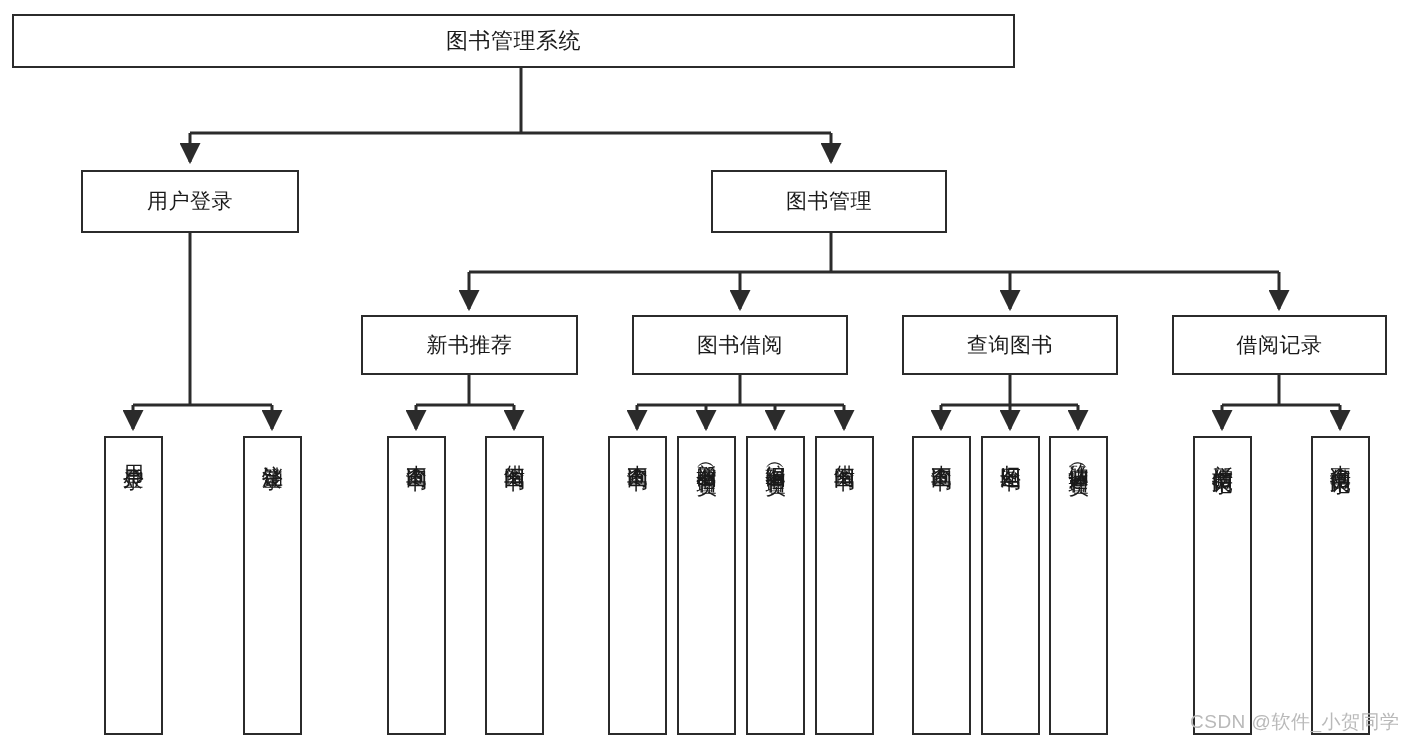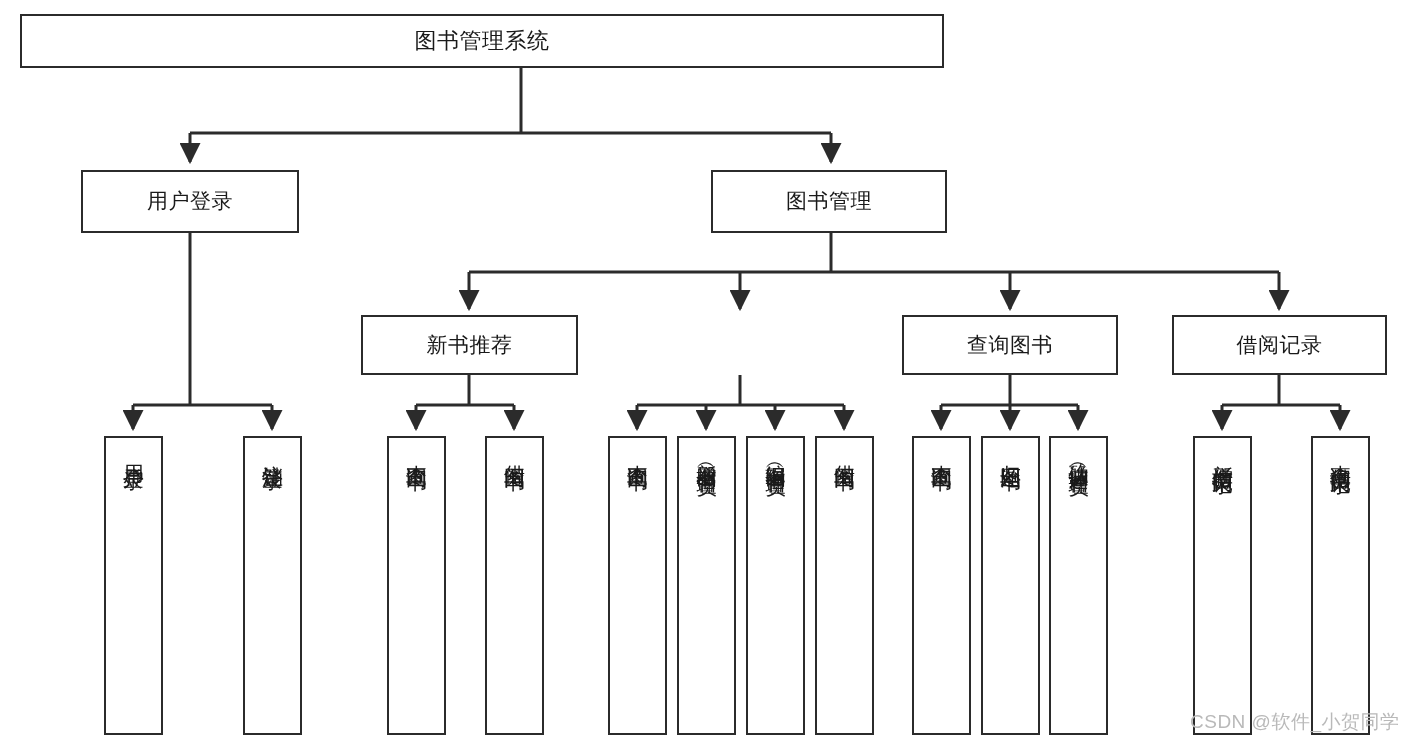--- a/index.html
+++ b/index.html
@@ -125,36 +125,39 @@
       <path d="M 1078 405 L 1078 429" marker-end="url(#arrow)"></path>
 
       <path d="M 1279 375 L 1279 405"></path>
       <path d="M 1222 405 L 1340 405"></path>
       <path d="M 1222 405 L 1222 429" marker-end="url(#arrow)"></path>
       <path d="M 1340 405 L 1340 429" marker-end="url(#arrow)"></path>
 
     </g>
   </svg>
 
-  <div class="node root" style="left:20px; top:14px; width:924px; height:54px;">
+  <div class="node root" style="left:12px; top:14px; width:1003px; height:54px;">
     <span class="label">图书管理系统</span>
   </div>
 
   <div class="node h1" style="left:81px; top:170px; width:218px; height:63px;">
     <span class="label">用户登录</span>
   </div>
 
   <div class="node h1" style="left:711px; top:170px; width:236px; height:63px;">
     <span class="label">图书管理</span>
   </div>
 
   <div class="node h2" style="left:361px; top:315px; width:217px; height:60px;">
     <span class="label">新书推荐</span>
   </div>
 
+  <div class="node h2" style="left:632px; top:315px; width:216px; height:60px;">
+    <span class="label">图书借阅</span>
+  </div>
 
   <div class="node h2" style="left:902px; top:315px; width:216px; height:60px;">
     <span class="label">查询图书</span>
   </div>
 
   <div class="node h2" style="left:1172px; top:315px; width:215px; height:60px;">
     <span class="label">借阅记录</span>
   </div>
 
   <div class="node leaf" style="left:104px; top:436px; width:59px; height:299px;">

